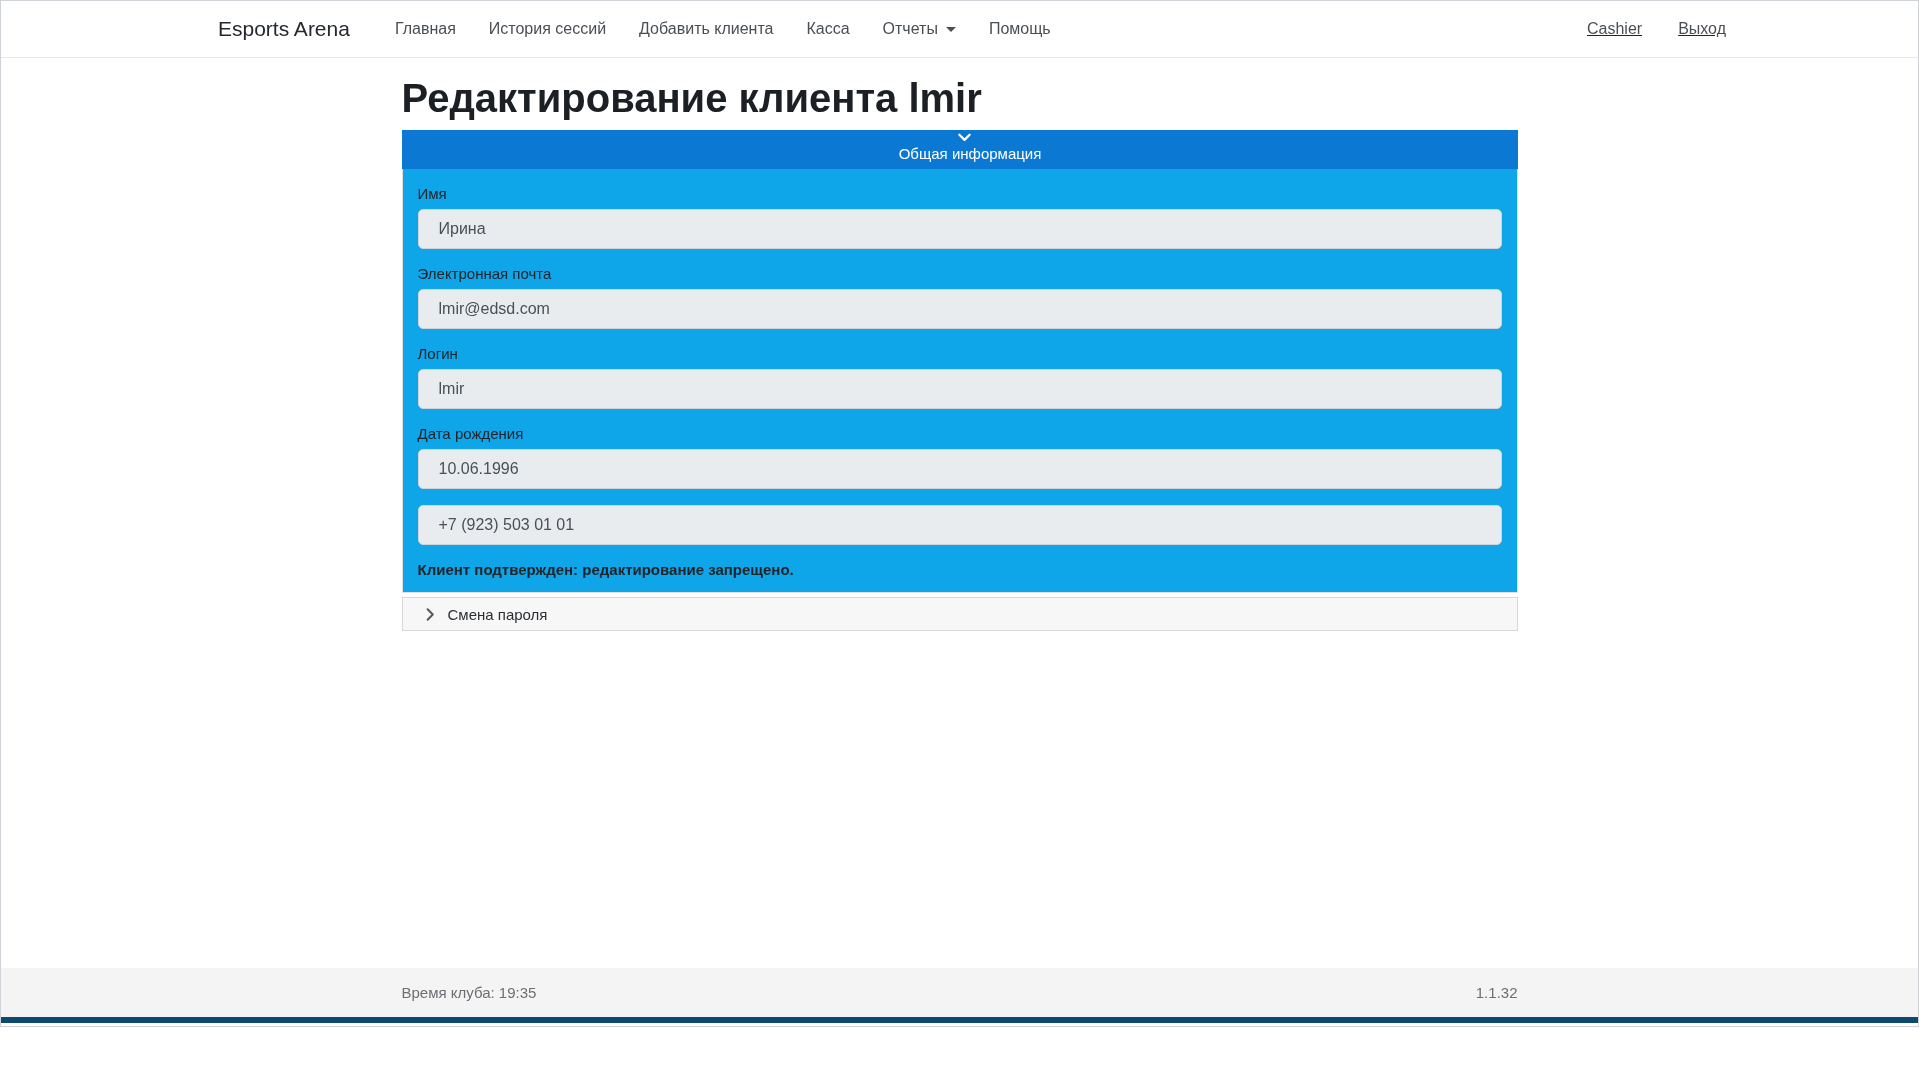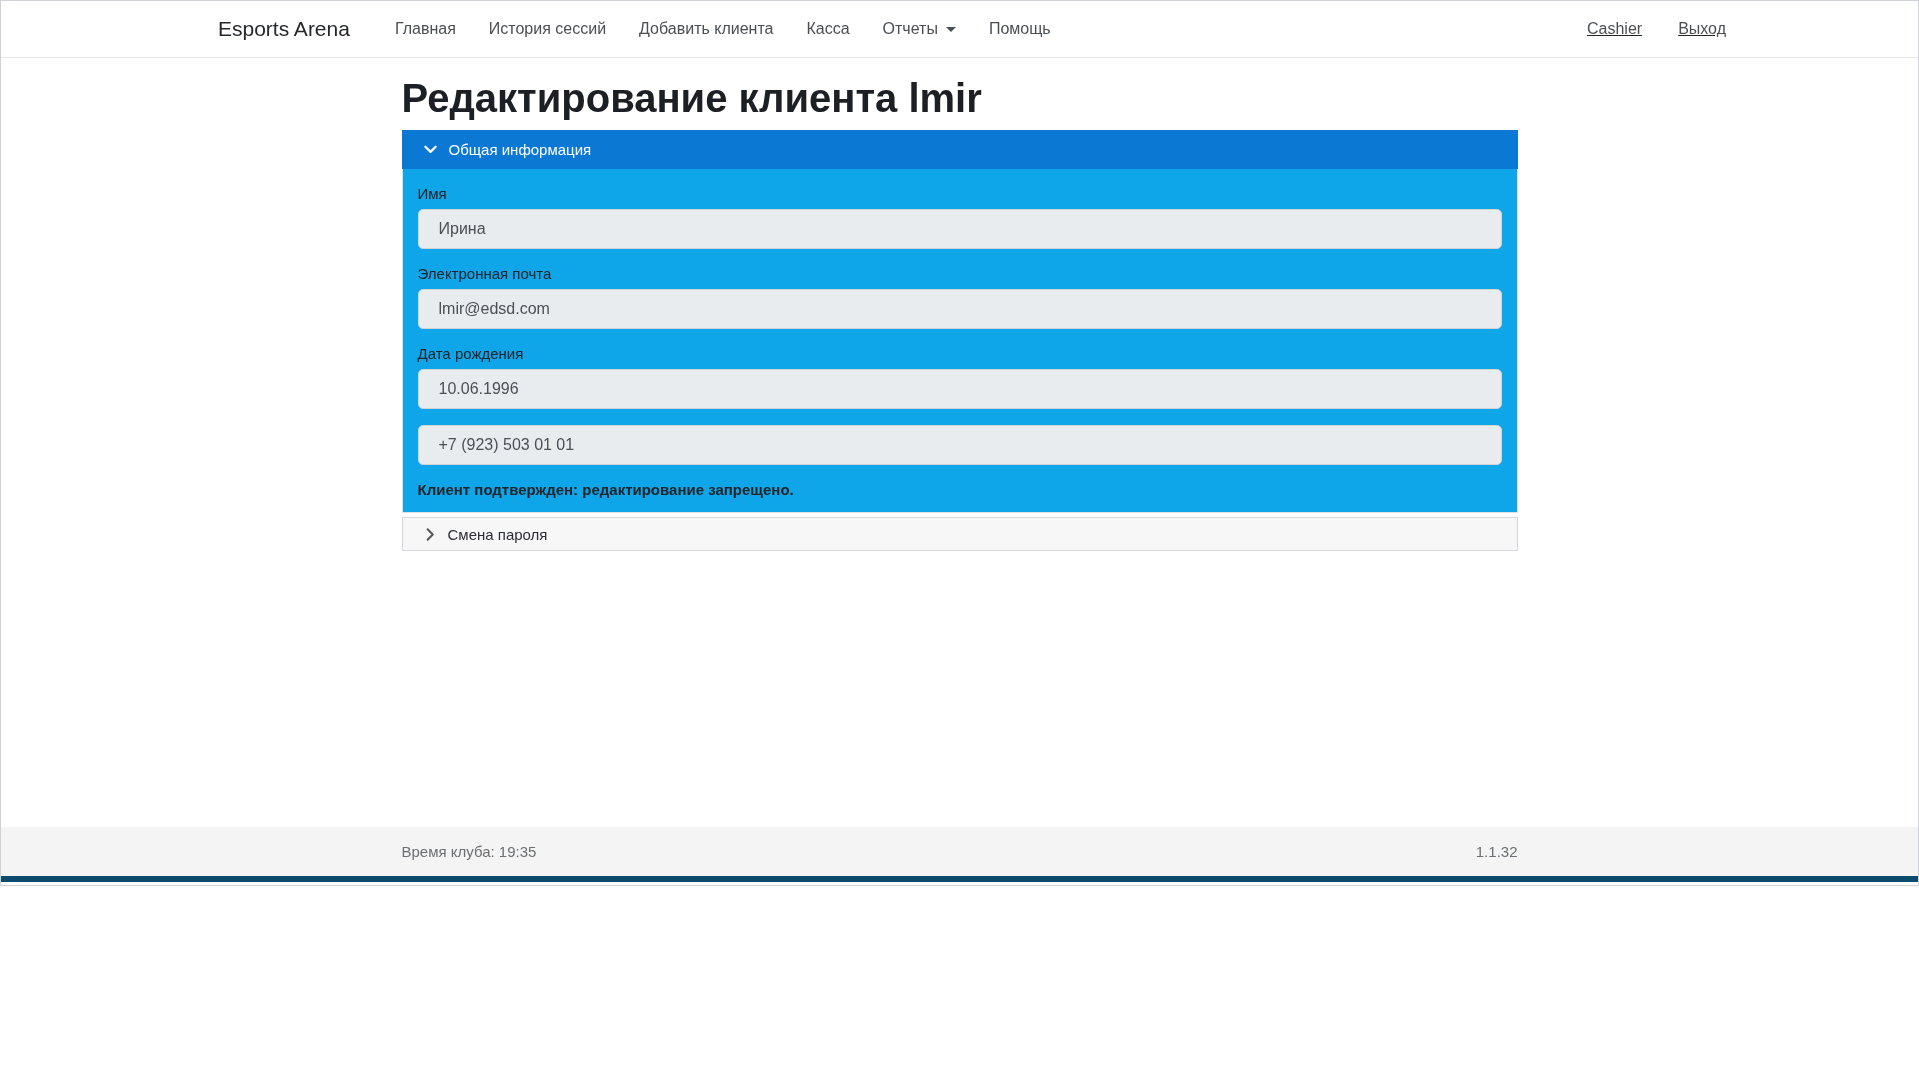--- a/index.html
+++ b/index.html
@@ -3,21 +3,21 @@
 <meta charset="utf-8">
 <style>
   * { margin: 0; padding: 0; box-sizing: border-box; }
   html, body { background: #fff; }
   body {
     font-family: "Liberation Sans", "DejaVu Sans", sans-serif;
     color: #212529;
   }
   .viewport {
     width: 1919px;
-    height: 886px;
+    height: 1027px;
     border: 1px solid #cfd2d6;
     background: #fff;
     display: flex;
     flex-direction: column;
     overflow: hidden;
   }
 
   
   .navbar {
     height: 57px;
@@ -74,20 +74,21 @@
     height: 39px;
     padding-left: 21px;
     cursor: pointer;
     user-select: none;
   }
   .acc-header .chev { display: inline-flex; margin-right: 11px; }
   .acc-header--open {
     background: #0b79d4;
     color: #fff;
     font-size: 15px;
+    flex-direction: column;
   }
   .card-body {
     background: #0ea5e9;
     border: 1px solid #dee2e6;
     border-top: none;
     padding: 16px 15px 14px;
   }
   .form-group { margin-bottom: 16px; }
   .form-group label {
     display: block;
@@ -184,20 +185,24 @@
           <div class="form-group">
             <label>Имя</label>
             <input class="form-control" disabled="" value="Ирина" style="">
           </div>
 
           <div class="form-group">
             <label>Электронная почта</label>
             <input class="form-control" disabled="" value="lmir@edsd.com" style="">
           </div>
 
+          <div class="form-group">
+            <label>Логин</label>
+            <input class="form-control" disabled="" value="lmir" style="">
+          </div>
 
           <div class="form-group">
             <label>Дата рождения</label>
             <input class="form-control" disabled="" value="10.06.1996" style="">
           </div>
 
           <div class="form-group">
             <input class="form-control" disabled="" value="+7 (923) 503 01 01" style="">
           </div>
 

